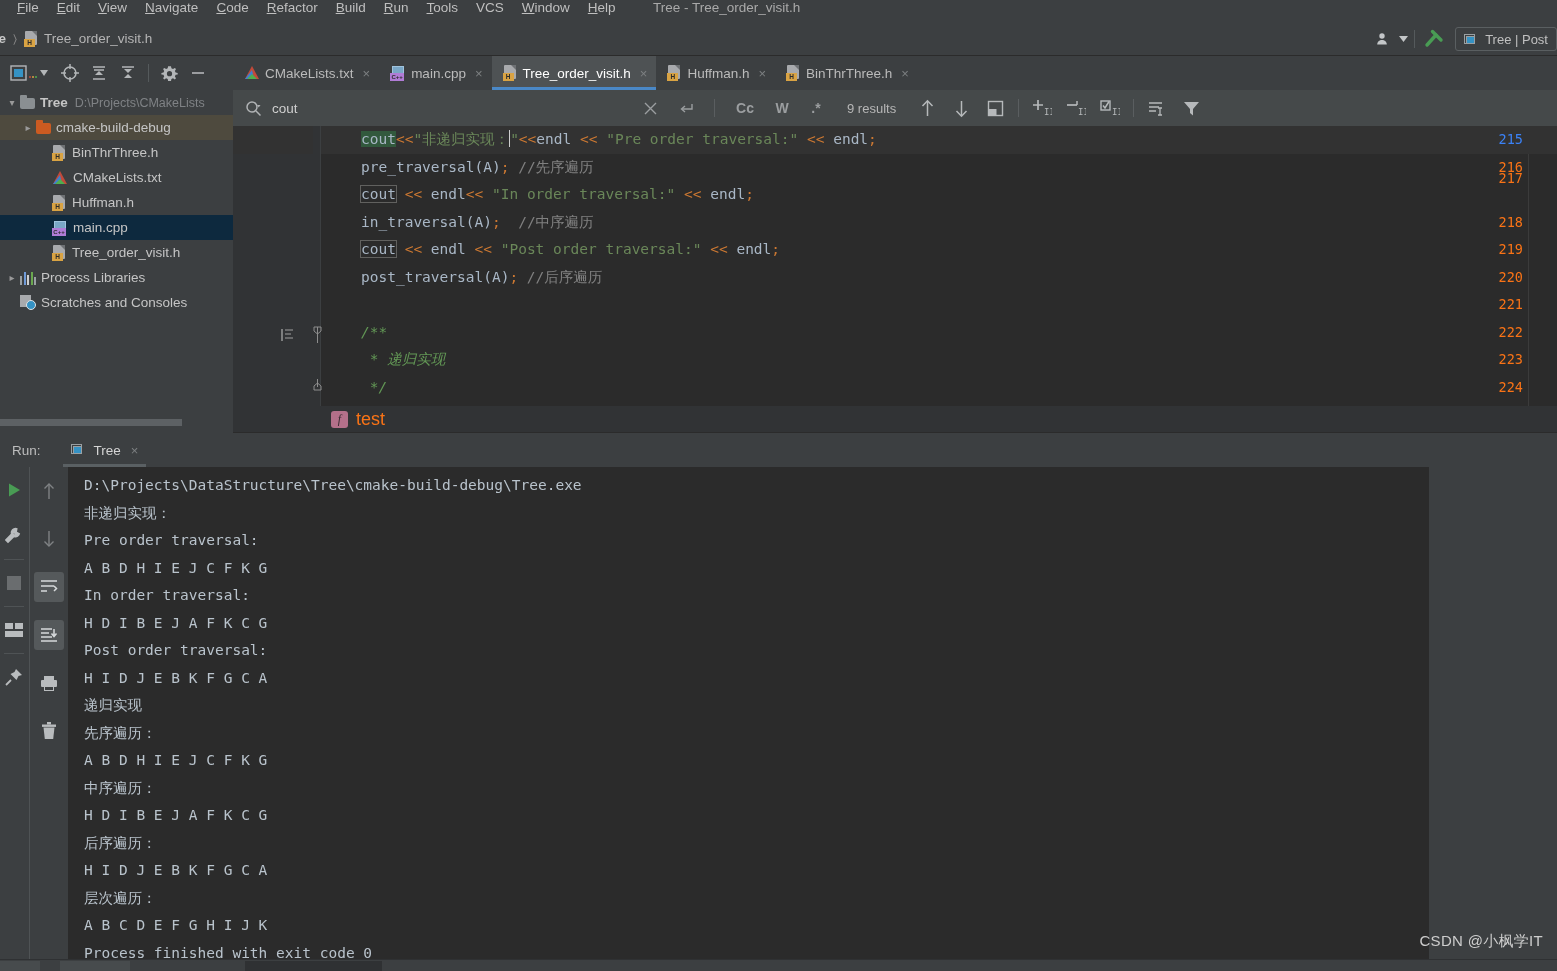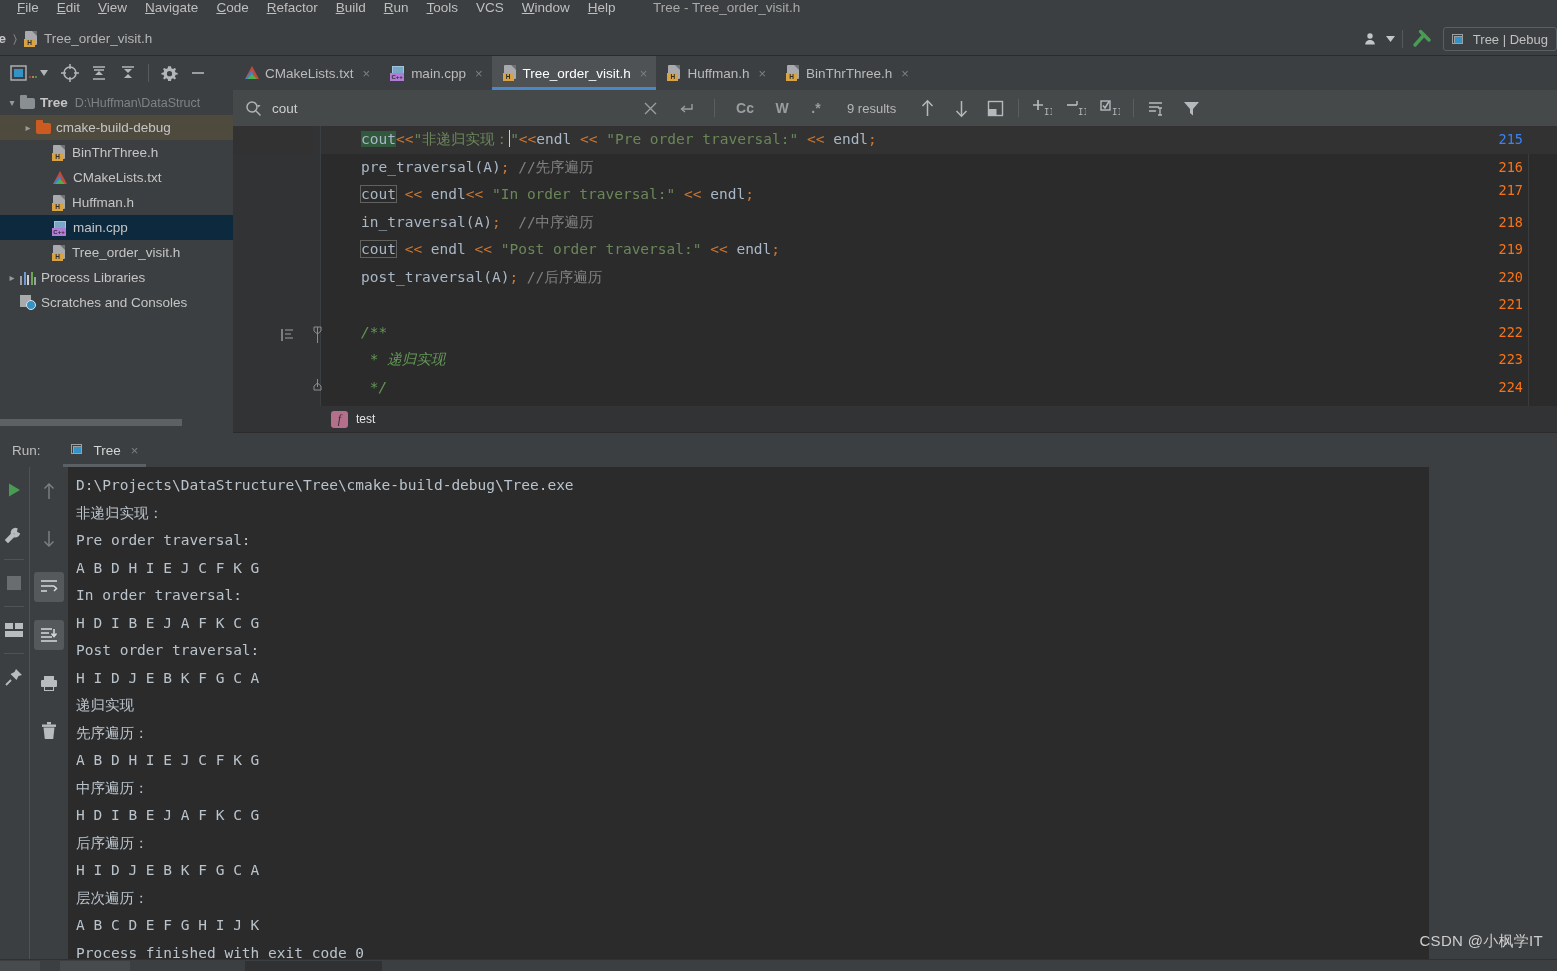--- a/index.html
+++ b/index.html
@@ -176,21 +176,21 @@
   .fn-crumb {
     position:absolute; left:233px; top:406px; width:1324px; height:27px;
     background:#313335; display:flex; align-items:center; padding-left:98px;
     border-bottom:1px solid #2b2b2b;
   }
   .f-badge {
     width:17px; height:17px; background:#b4708a; color:#3a2b31; border-radius:3px;
     font-size:12px; line-height:17px; text-align:center; font-family:"Liberation Serif", serif;
     font-style:italic; margin-right:8px;
   }
-  .fn-name { font-size:12px; color:#e5e5e5; }
+  .fn-name { font-size:18px; color:#f97316; }
 
   
   .run-header {
     position:absolute; left:8px; top:433px; width:1557px; height:34px;
     background:#3c3f41; display:flex; align-items:center;
   }
   .run-lbl { font-size:13.5px; color:#bdbdbd; margin-left:4px; margin-right:22px;}
   .run-tab {
     height:34px; display:flex; align-items:center; padding:0 8px; position:relative;
     font-size:13.5px; color:#d4d4d4;
@@ -209,21 +209,21 @@
     border-left:1px solid #4f5355;
   }
   .rs2-btn { width:38px; height:48px; display:flex; align-items:center; justify-content:center; }
   .rs2-btn .sq { width:30px; height:30px; border-radius:3px; display:flex; align-items:center; justify-content:center;}
   .rs2-btn .sq.on { background:#55595b; }
 
   .console {
     position:absolute; left:68px; top:467px; width:1361px; height:492px;
     background:#2b2b2b; overflow:hidden;
     font-family:"DejaVu Sans Mono", monospace; font-size:14.5px; line-height:27.5px;
-    color:#b9c3cc; padding-left:8px; padding-top:5px; white-space:pre;
+    color:#b9c3cc; padding-left:16px; padding-top:5px; white-space:pre;
   }
   .console .cn-line { height:27.5px; white-space:pre; }
 
   .watermark {
     position:absolute; right:14px; bottom:20px; font-size:15px; color:#cdcdcd;
     font-family:"Liberation Sans", sans-serif; letter-spacing:.3px;
   }
 
   .statusbar {
     position:absolute; left:0; bottom:0; width:1557px; height:12px; background:#3c3f41;
@@ -284,21 +284,21 @@
             <path d="M4 17 L13 7" stroke="#499c54" stroke-width="3.4" stroke-linecap="round"></path>
             <path d="M10 4 L17 11 L13 7 Z" fill="#499c54"></path>
             <path d="M9.5 3.5 L18 12" stroke="#499c54" stroke-width="3.4" stroke-linecap="round"></path>
           </svg>
       </div>
       <div class="run-config">
         <span class="cfg-ico">
             <span class="a"></span>
             <span class="b"></span>
           </span>
-        <span>Tree | Debug</span>
+        <span>Tree | Post</span>
       </div>
     </div>
   </div>
 
   <div class="proj-toolbar">
     <div class="tb-btn" style="width:46px;">
       <svg width="42" height="18" viewBox="0 0 42 18">
         <rect x="1" y="2" width="15" height="14" fill="none" stroke="#b3b6b8" stroke-width="1.4"></rect>
         <rect x="4" y="5" width="9" height="8" fill="#3592c4"></rect>
         <circle cx="20" cy="13" r="1" fill="#c24a3a"></circle>
@@ -342,21 +342,21 @@
   </div>
 
   <div class="proj-tree" id="projTree">
       <div class="tr-row">
         <span style="display:inline-block;width:4px;flex:0 0 auto"></span>
         <span class="tw">▾</span>
         <span class="ico-folder">
           <i></i>
         </span>
         <span class="tr-label" style="font-weight:bold;">Tree</span>
-        <span class="tr-sub">D:\Huffman\DataStruct</span>
+        <span class="tr-sub">D:\Projects\CMakeLists</span>
       </div>
       <div class="tr-row sel-grey">
         <span style="display:inline-block;width:20px;flex:0 0 auto"></span>
         <span class="tw">▸</span>
         <span class="ico-folder orange">
           <i></i>
         </span>
         <span class="tr-label" style="">cmake-build-debug</span>
       </div>
       <div class="tr-row">
@@ -568,21 +568,21 @@
       <div class="gutter-band"></div>
     </div>
     <div class="fold-col"></div>
     <div class="vline"></div>
     <div class="cur-line-hl"></div>
     <div class="right-margin"></div>
     <div class="code" id="codeArea"><div class="cline current"><span class="hit">cout</span><span class="punc">&lt;&lt;</span><span class="str">"非递归实现：</span><span class="caret"></span><span class="str">"</span><span class="punc">&lt;&lt;</span><span class="">endl </span><span class="punc">&lt;&lt; </span><span class="str">"Pre order traversal:"</span><span class="punc"> &lt;&lt; </span><span class="">endl</span><span class="punc">;</span></div><div class="cline"><span class="">pre_traversal(A)</span><span class="punc">;</span><span class="cmt"> //先序遍历</span></div><div class="cline"><span class="hit-box">cout</span><span class="punc"> &lt;&lt; </span><span class="">endl</span><span class="punc">&lt;&lt; </span><span class="str">"In order traversal:"</span><span class="punc"> &lt;&lt; </span><span class="">endl</span><span class="punc">;</span></div><div class="cline"><span class="">in_traversal(A)</span><span class="punc">;</span><span class="cmt">  //中序遍历</span></div><div class="cline"><span class="hit-box">cout</span><span class="punc"> &lt;&lt; </span><span class="">endl</span><span class="punc"> &lt;&lt; </span><span class="str">"Post order traversal:"</span><span class="punc"> &lt;&lt; </span><span class="">endl</span><span class="punc">;</span></div><div class="cline"><span class="">post_traversal(A)</span><span class="punc">;</span><span class="cmt"> //后序遍历</span></div><div class="cline">&nbsp;</div><div class="cline"><span class="cmt-i">/**</span></div><div class="cline"><span class="cmt-i"> * 递归实现</span></div><div class="cline"><span class="cmt-i"> */</span></div></div>
     <div id="gutterNums">
         <div class="gutter-line cur" style="top: 5px;">215</div>
         <div class="gutter-line" style="top: 32.5px;">216</div>
-        <div class="gutter-line" style="top: 56px;">217</div>
+        <div class="gutter-line" style="top: 44px;">217</div>
         <div class="gutter-line" style="top: 87.5px;">218</div>
         <div class="gutter-line" style="top: 115px;">219</div>
         <div class="gutter-line" style="top: 142.5px;">220</div>
         <div class="gutter-line" style="top: 170px;">221</div>
         <div class="gutter-line" style="top: 197.5px;">222</div>
         <div class="gutter-line" style="top: 225px;">223</div>
         <div class="gutter-line" style="top: 252.5px;">224</div>
       </div>
 
     <div style="position:absolute;left:80px;top:199px;">

